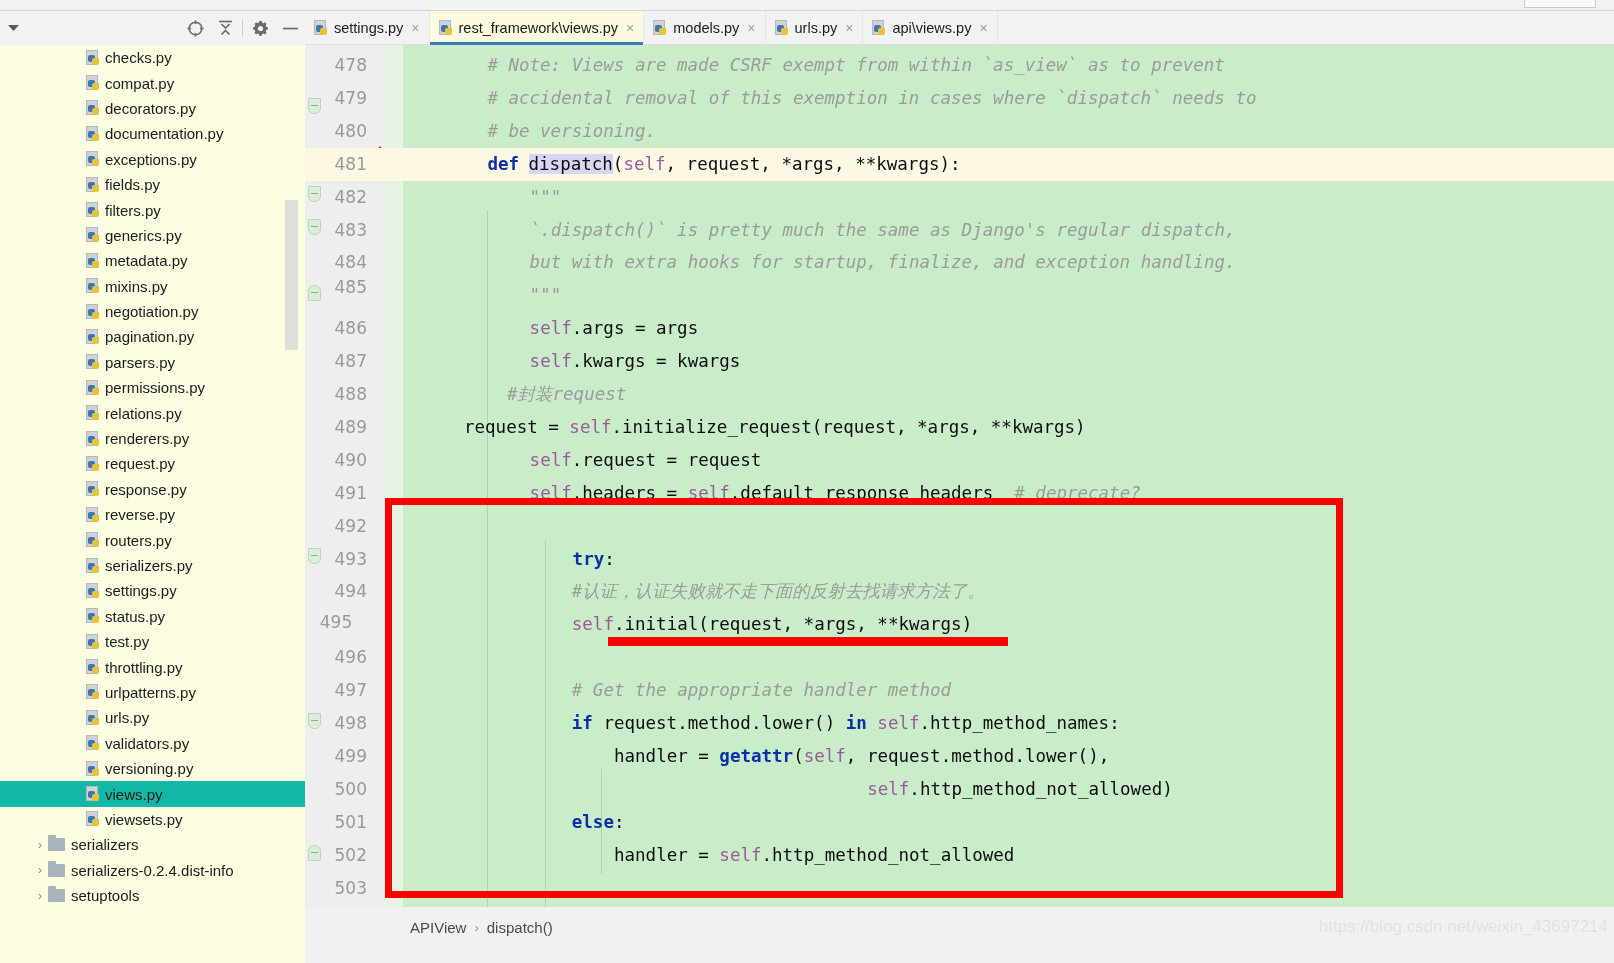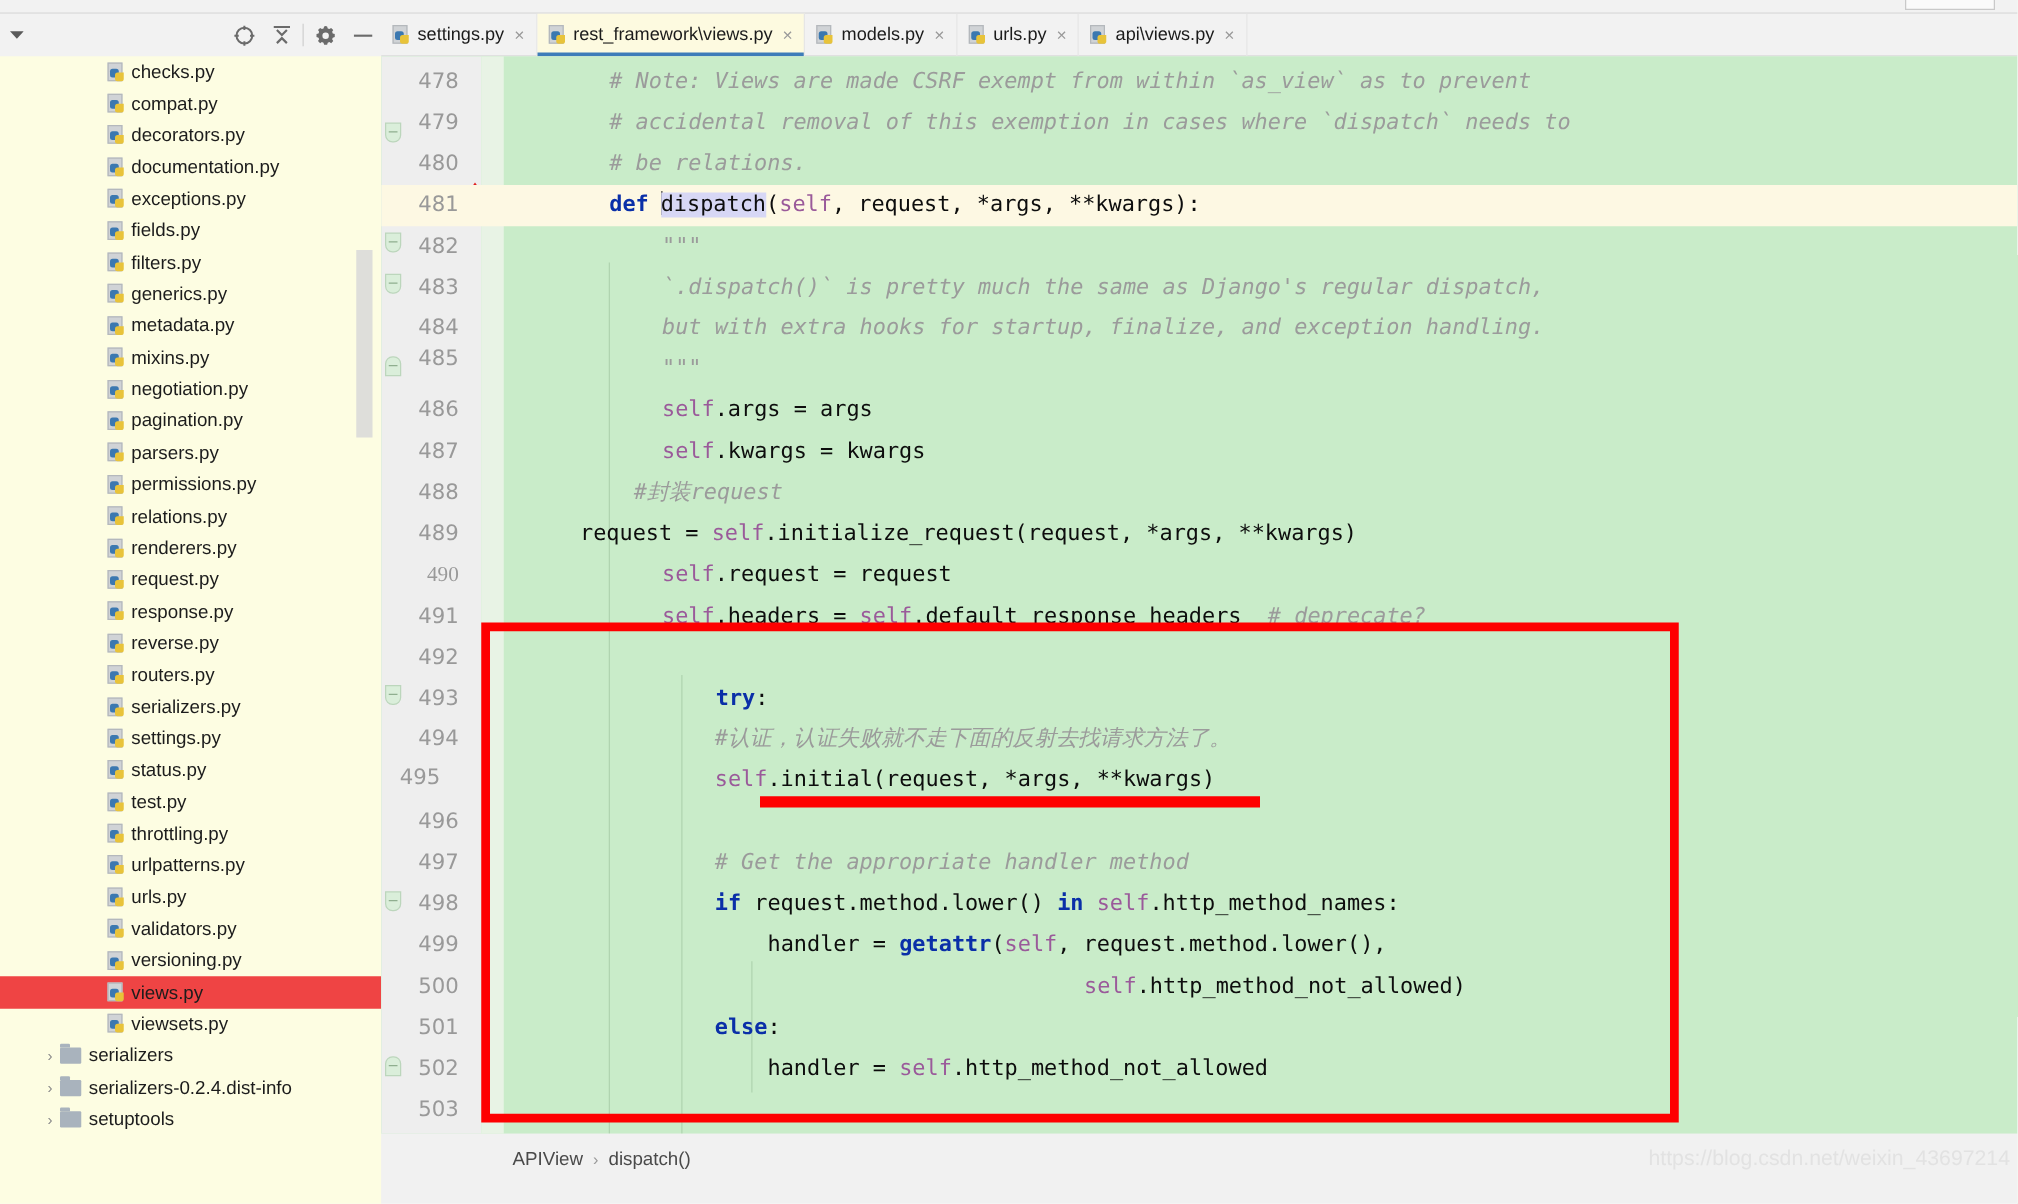--- a/index.html
+++ b/index.html
@@ -82,21 +82,21 @@
 
   
   .sidebar {
     position: absolute; left: 0; top: 45px; width: 305px; height: 918px;
     background: #fdfde2; overflow: hidden;
   }
   .tree-row {
     height: 25.4px; display: flex; align-items: center;
     font-size: 15px; color: #1c1c1c; white-space: nowrap;
   }
-  .tree-row.selected { background: #ef4444; }
+  .tree-row.selected { background: #14b8a6; }
   .tree-row .arrow {
     width: 16px; text-align: center; color: #8a8a8a; font-size: 12px; flex: none;
   }
   .tree-row .folder {
     width: 17px; height: 13px; background: #a9b3bd; border-radius: 1px; flex: none;
     position: relative; margin-right: 6px;
   }
   .tree-row .folder::before {
     content: ""; position: absolute; left: 0; top: -3px; width: 8px; height: 3px;
     background: #a9b3bd; border-radius: 1px 1px 0 0;
@@ -601,21 +601,21 @@
     <div class="iguide" style="left:240px; top:495px; height:367px;"></div>
     <div class="iguide" style="left:296px; top:724px; height:105px;"></div>
   <div class="line" style="top: 4px;"></div>
       <div class="ln" style="top: 4px;">478</div>
       <div class="code" style="top: 4px; padding-left: 84.4px;"><span class="cmt"># Note: Views are made CSRF exempt from within `as_view` as to prevent</span></div>
       <div class="line" style="top: 36.9px;"></div>
       <div class="ln" style="top: 36.9px;">479</div>
       <div class="code" style="top: 36.9px; padding-left: 84.4px;"><span class="cmt"># accidental removal of this exemption in cases where `dispatch` needs to</span></div>
       <div class="line" style="top: 69.8px;"></div>
       <div class="ln" style="top: 69.8px;">480</div>
-      <div class="code" style="top: 69.8px; padding-left: 84.4px;"><span class="cmt"># be relations.</span></div>
+      <div class="code" style="top: 69.8px; padding-left: 84.4px;"><span class="cmt"># be versioning.</span></div>
       <div class="line cur" style="top: 102.7px;"></div>
       <div class="ln" style="top: 102.7px;">481</div>
       <div class="code" style="top: 102.7px; padding-left: 84.4px;"><span class="kw">def </span><span class="caret"></span><span class="sel">dispatch</span><span>(</span><span class="self">self</span><span>, request, *args, **kwargs):</span></div>
       <div class="line" style="top: 135.6px;"></div>
       <div class="ln" style="top: 135.6px;">482</div>
       <div class="code" style="top: 135.6px; padding-left: 126.6px;"><span class="str">"""</span></div>
       <div class="line" style="top: 168.5px;"></div>
       <div class="ln" style="top: 168.5px;">483</div>
       <div class="code" style="top: 168.5px; padding-left: 126.6px;"><span class="str">`.dispatch()` is pretty much the same as Django's regular dispatch,</span></div>
       <div class="line" style="top: 201.4px;"></div>
@@ -630,21 +630,21 @@
       <div class="line" style="top: 300.1px;"></div>
       <div class="ln" style="top: 300.1px;">487</div>
       <div class="code" style="top: 300.1px; padding-left: 126.6px;"><span class="self">self</span><span>.kwargs = kwargs</span></div>
       <div class="line" style="top: 333px;"></div>
       <div class="ln" style="top: 333px;">488</div>
       <div class="code" style="top: 333px; padding-left: 104px;"><span class="cmt">#封装request</span></div>
       <div class="line" style="top: 365.9px;"></div>
       <div class="ln" style="top: 365.9px;">489</div>
       <div class="code" style="top: 365.9px; padding-left: 61px;"><span>request = </span><span class="self">self</span><span>.initialize_request(request, *args, **kwargs)</span></div>
       <div class="line" style="top: 398.8px;"></div>
-      <div class="ln" style="top: 398.8px; font-family: Liberation Serif, serif;">490</div>
+      <div class="ln" style="top: 398.8px;">490</div>
       <div class="code" style="top: 398.8px; padding-left: 126.6px;"><span class="self">self</span><span>.request = request</span></div>
       <div class="line" style="top: 431.7px;"></div>
       <div class="ln" style="top: 431.7px;">491</div>
       <div class="code" style="top: 431.7px; padding-left: 126.6px;"><span class="self">self</span><span>.headers = </span><span class="self">self</span><span>.default_response_headers  </span><span class="cmt"># deprecate?</span></div>
       <div class="line" style="top: 464.6px;"></div>
       <div class="ln" style="top: 464.6px;">492</div>
       <div class="code" style="top: 464.6px; padding-left: 0px;"></div>
       <div class="line" style="top: 497.5px;"></div>
       <div class="ln" style="top: 497.5px;">493</div>
       <div class="code" style="top: 497.5px; padding-left: 126.6px; margin-left: 43px;"><span class="kw">try</span><span>:</span></div>

